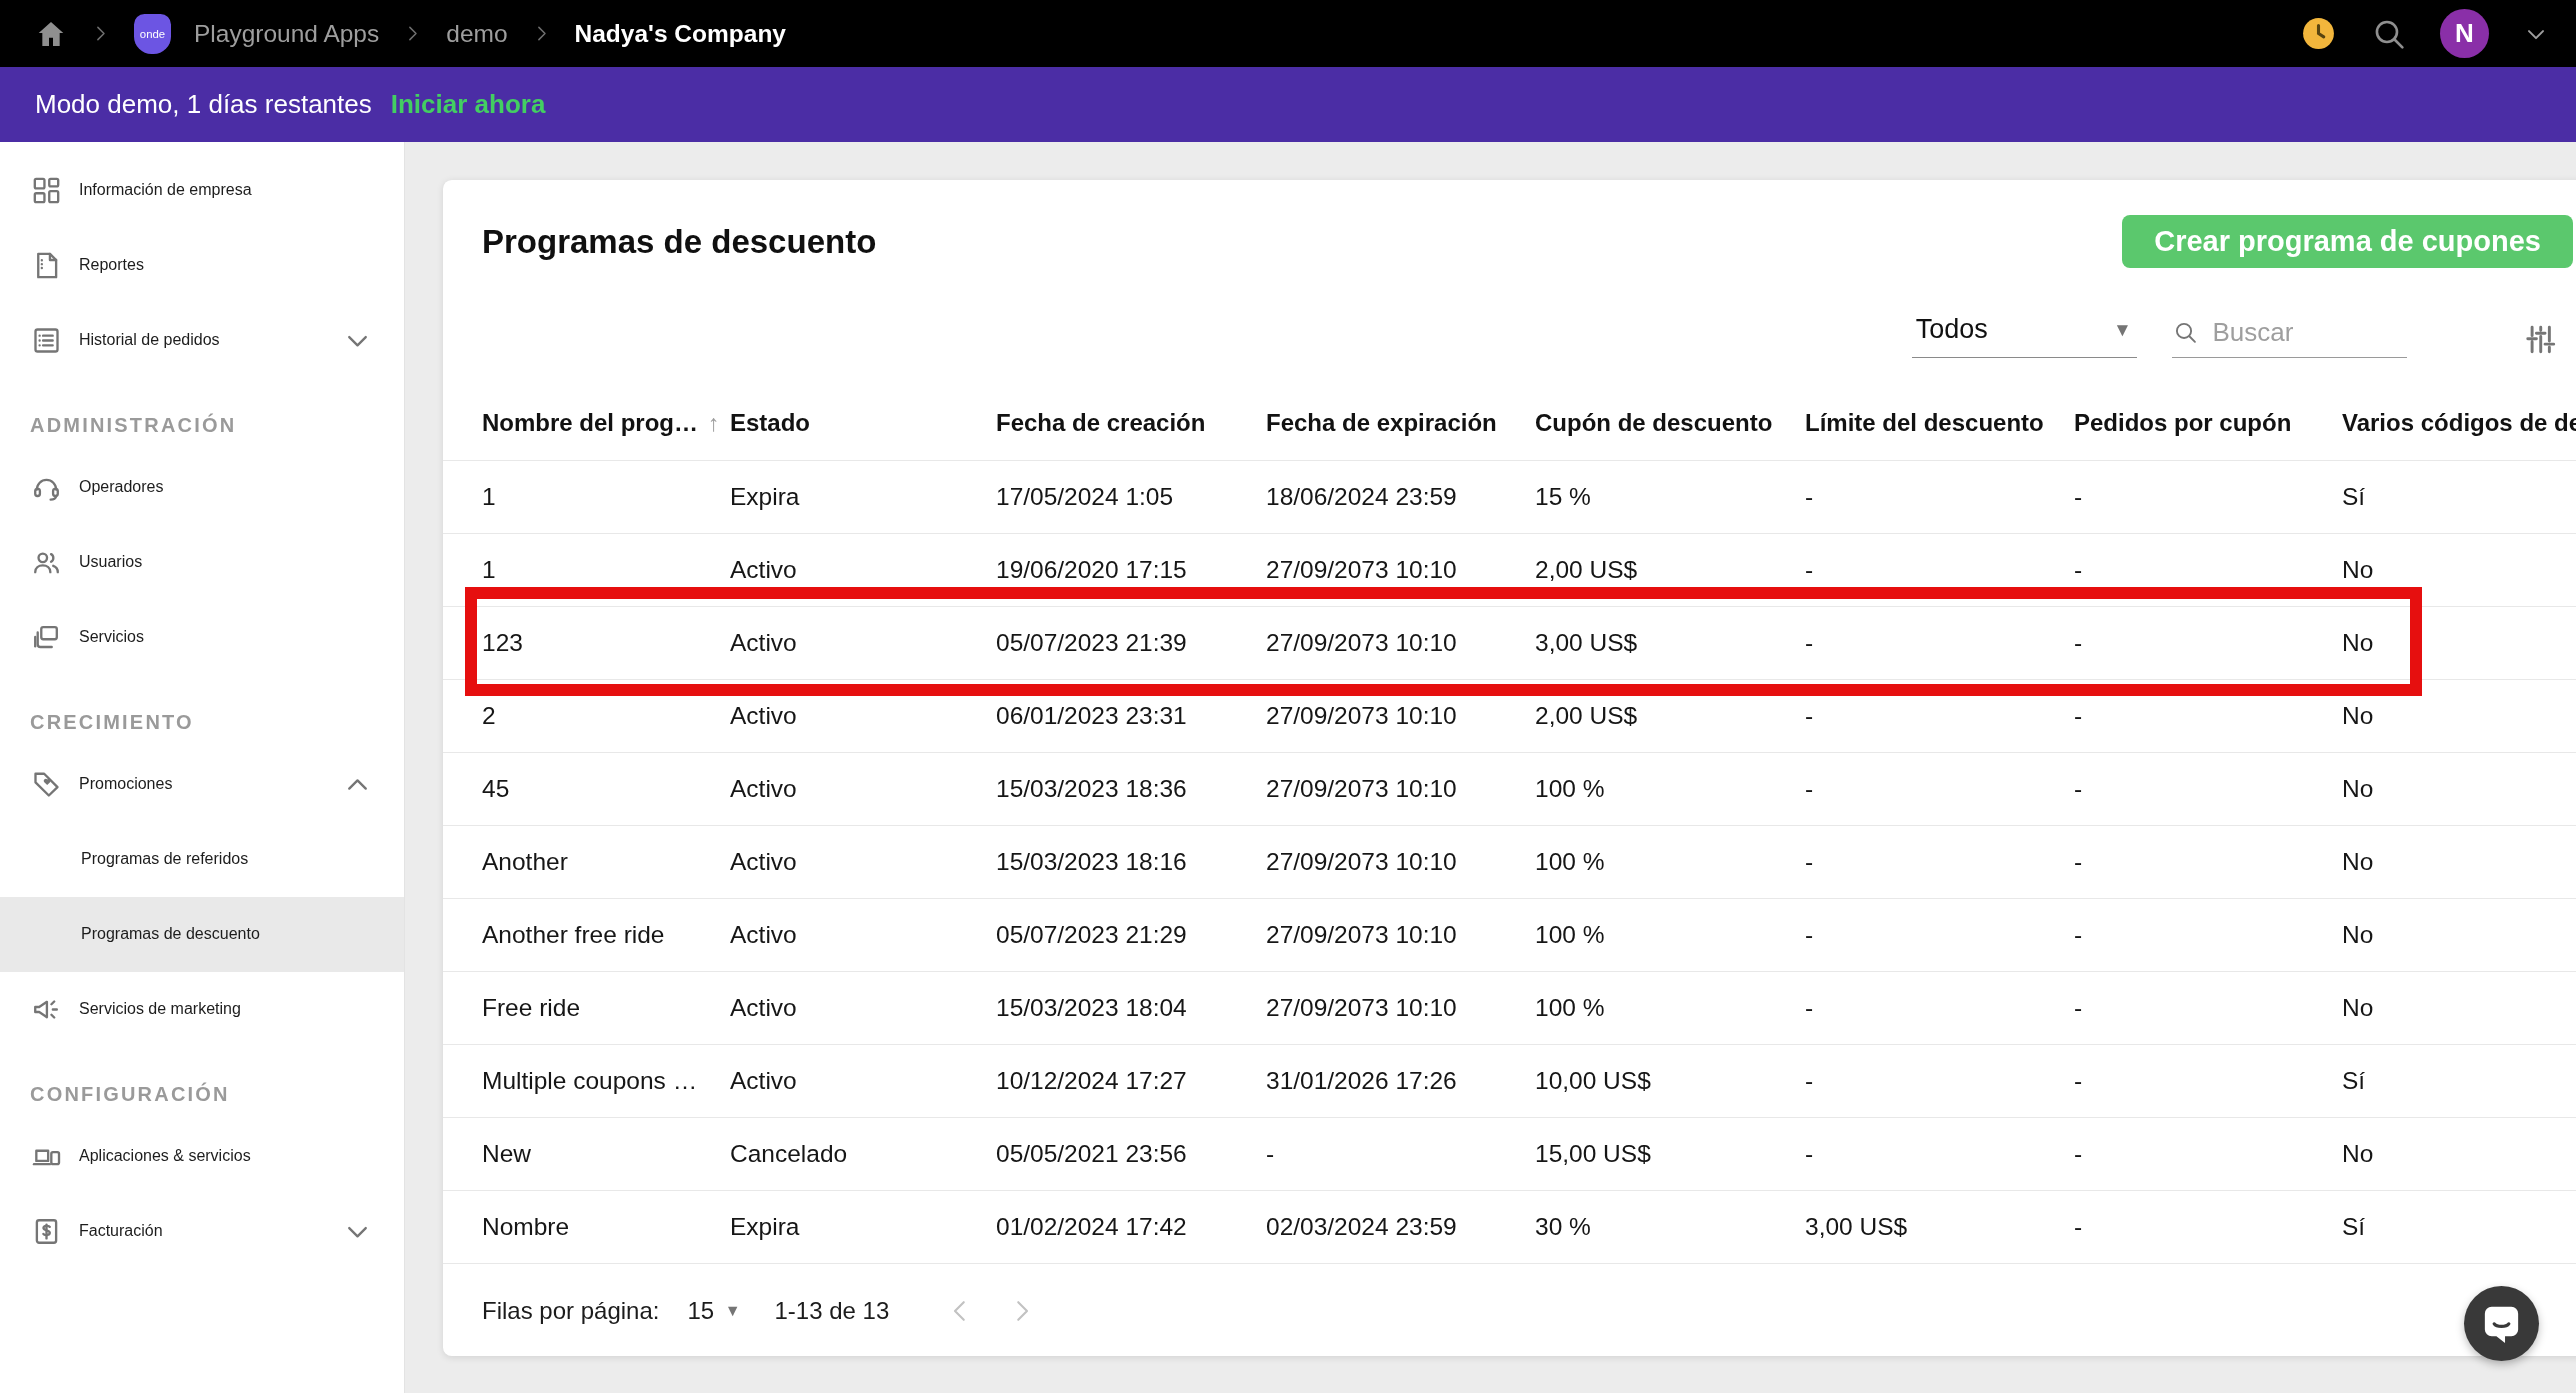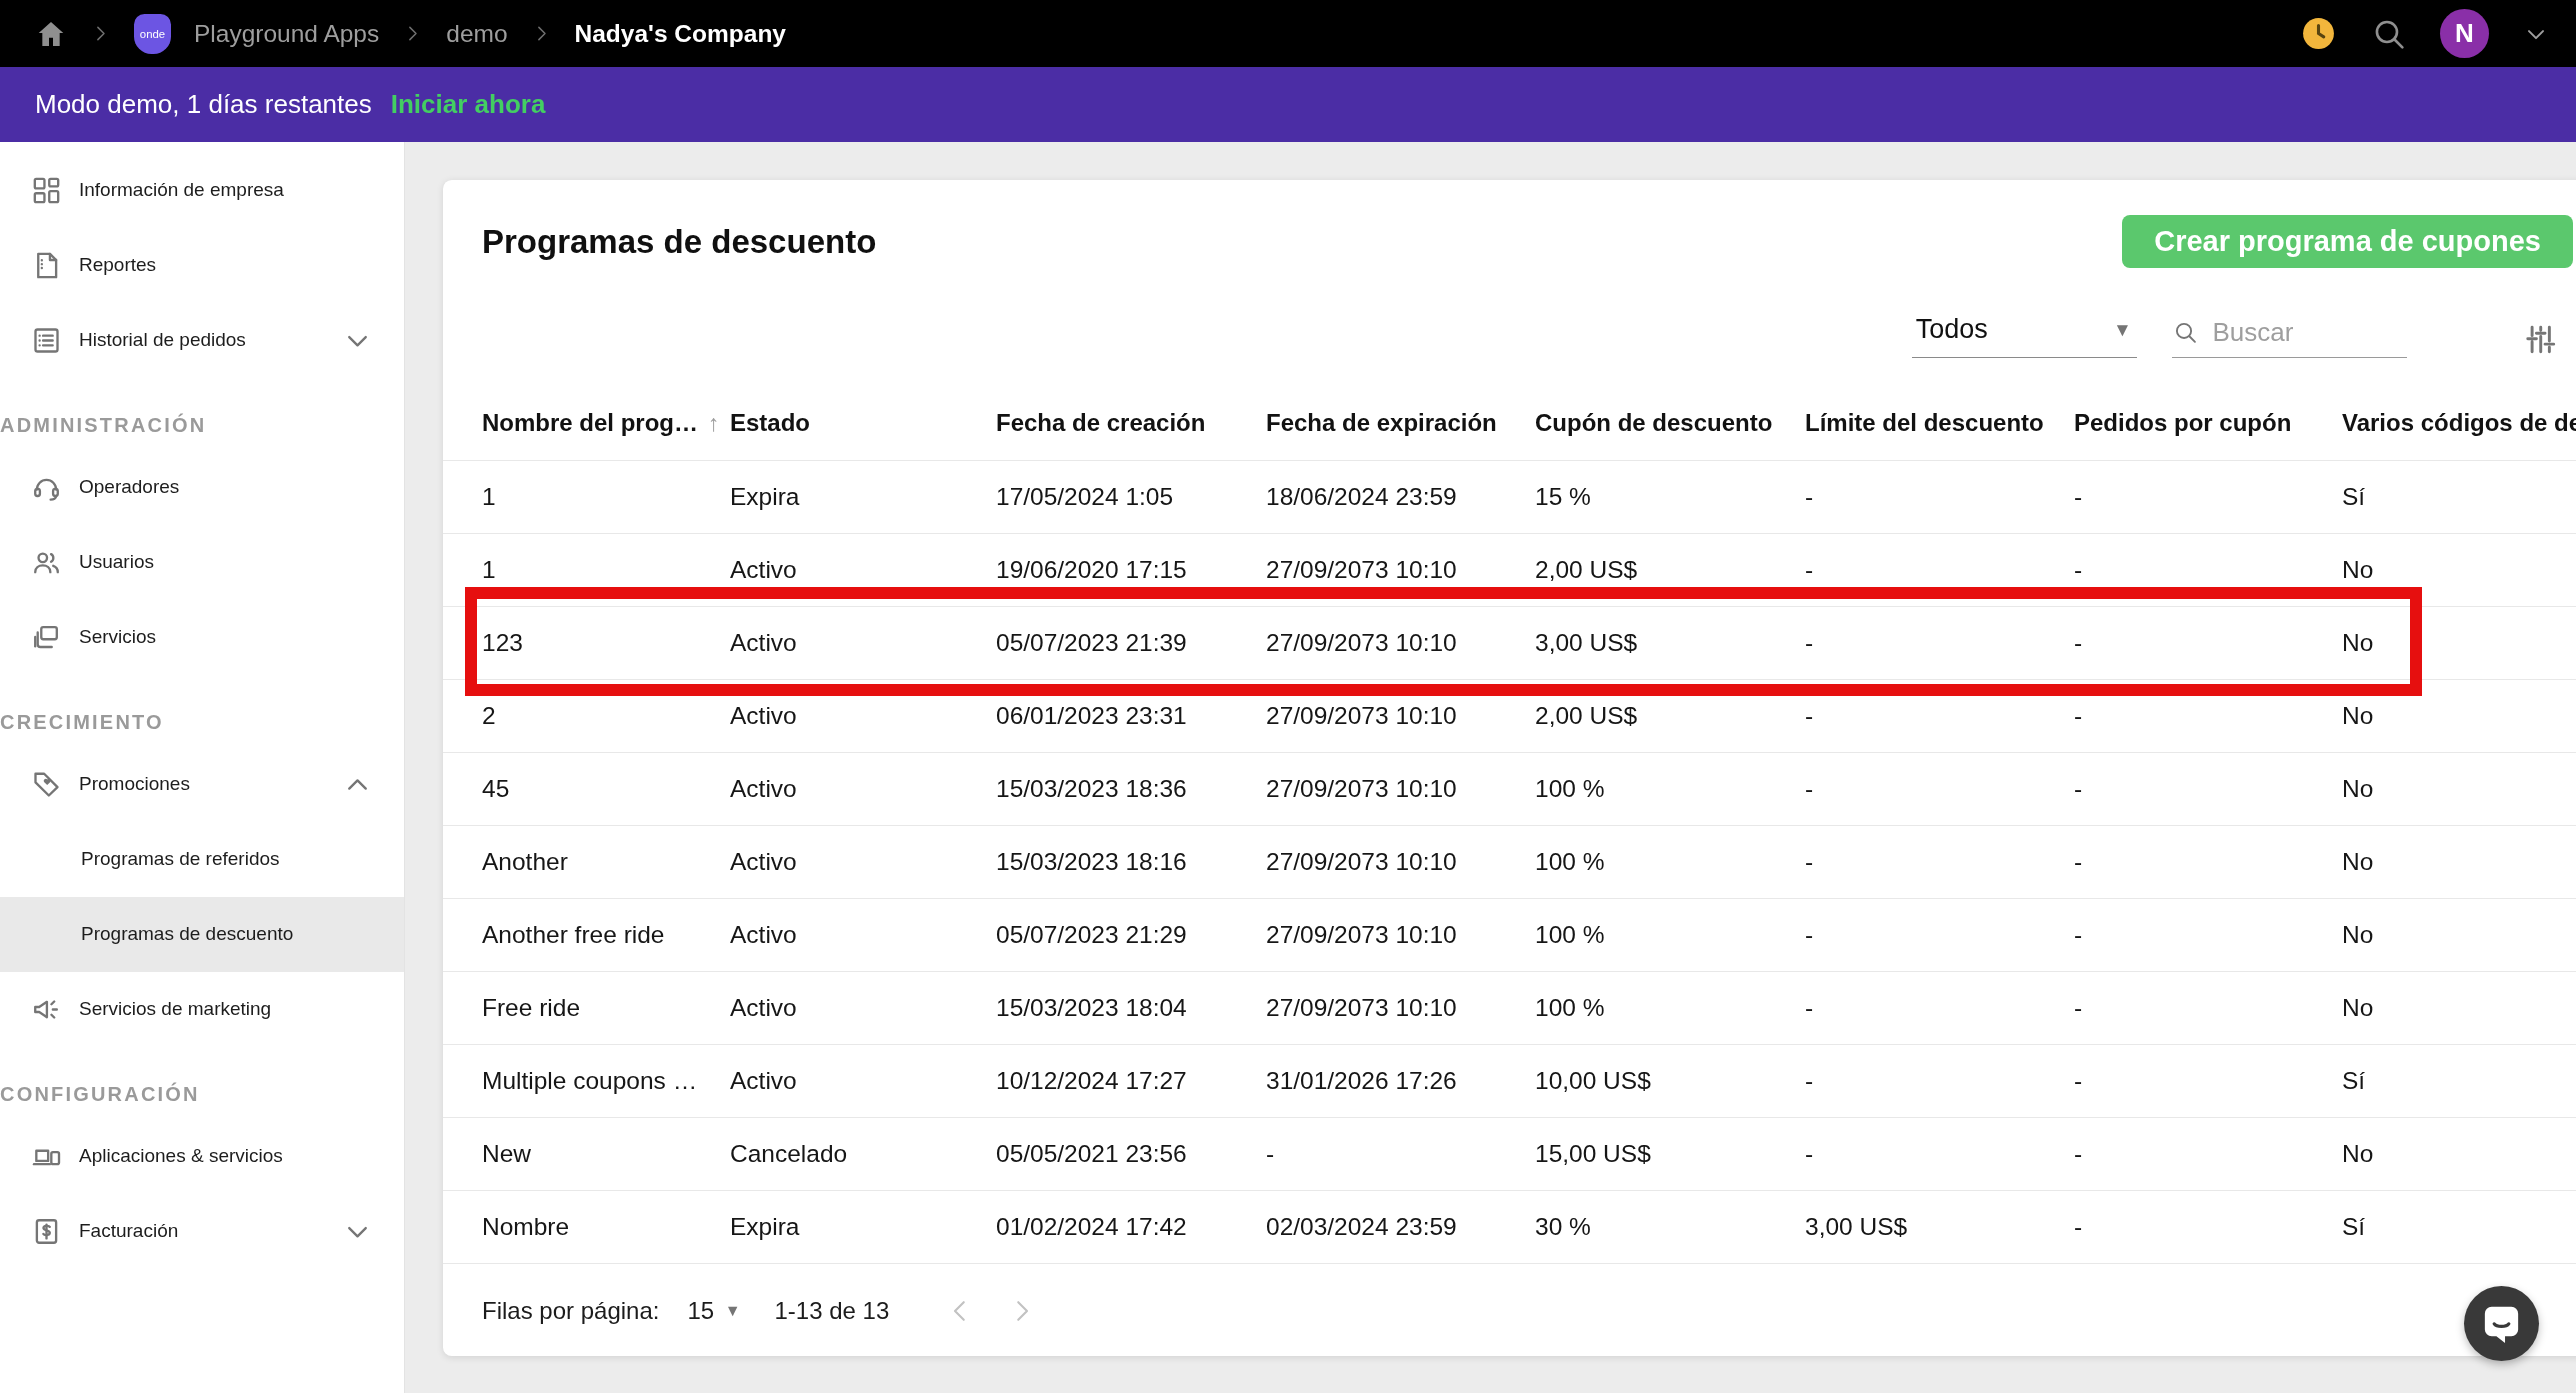--- a/index.html
+++ b/index.html
@@ -26,27 +26,27 @@
   
   .banner{height:75px;background:#4b2da5;color:#fff;font-size:26px;
           display:flex;align-items:center;padding:0 35px}
   .banner-link{color:#43ce62;font-weight:bold;margin-left:19px;cursor:pointer;text-decoration:none}
 
   
   .layout{display:flex;height:1251px}
   .sidebar{width:405px;background:#fff;padding-top:10.5px;box-sizing:border-box;
            flex:none;overflow:hidden;border-right:0.9px solid #e3e3e3}
   .side-item{height:75px;display:flex;align-items:center;gap:16px;padding:0 30px;
-             font-size:19px;color:#1d1d1d;cursor:pointer;box-sizing:border-box}
+             font-size:16px;color:#1d1d1d;cursor:pointer;box-sizing:border-box}
   .side-item .icon{width:33px;height:33px;color:#757575;flex:none}
   .side-label{flex:1;white-space:nowrap}
   .side-chevron{width:26px;height:26px;color:#757575;flex:none}
   .side-item.sub{padding-left:81px}
   .side-item.selected{background:#e9e9e9}
-  .side-section{margin-top:23px;height:49px;display:flex;align-items:center;
+  .side-section{margin-top:23px;height:49px;display:flex;align-items:center;padding-left:30px;
                 font-size:20px;font-weight:bold;letter-spacing:2.2px;color:#9a9a9a}
 
   .main{flex:1;padding:38px;box-sizing:border-box}
   .card{background:#fff;border-radius:8.8px;box-shadow:0 1.8px 7px rgba(0,0,0,.10);
         height:1176px;position:relative;overflow:hidden}
   .card-head{display:flex;align-items:center;justify-content:space-between;padding:35px 38px 0 39px}
   .page-title{font-size:33px;font-weight:bold;color:#101010}
   .create-btn{height:53px;padding:0 32px;border:none;border-radius:8px;background:#5bc86d;
               color:#fff;font-size:29px;font-weight:bold;font-family:inherit;cursor:pointer}
 

